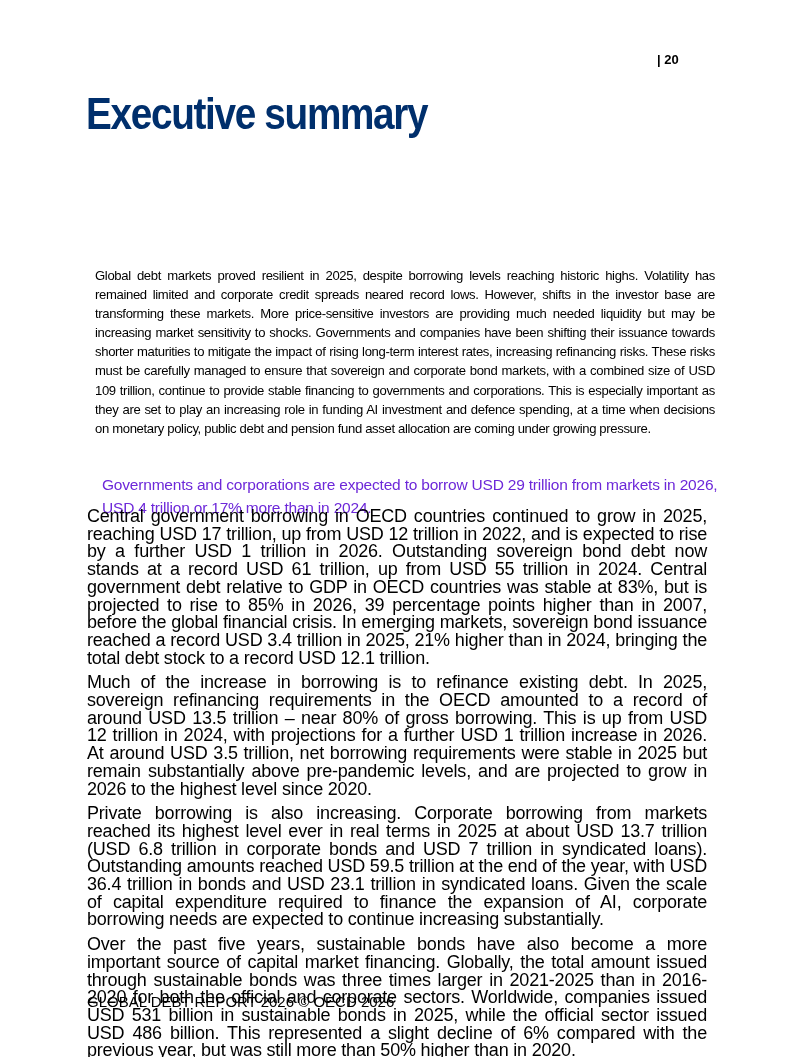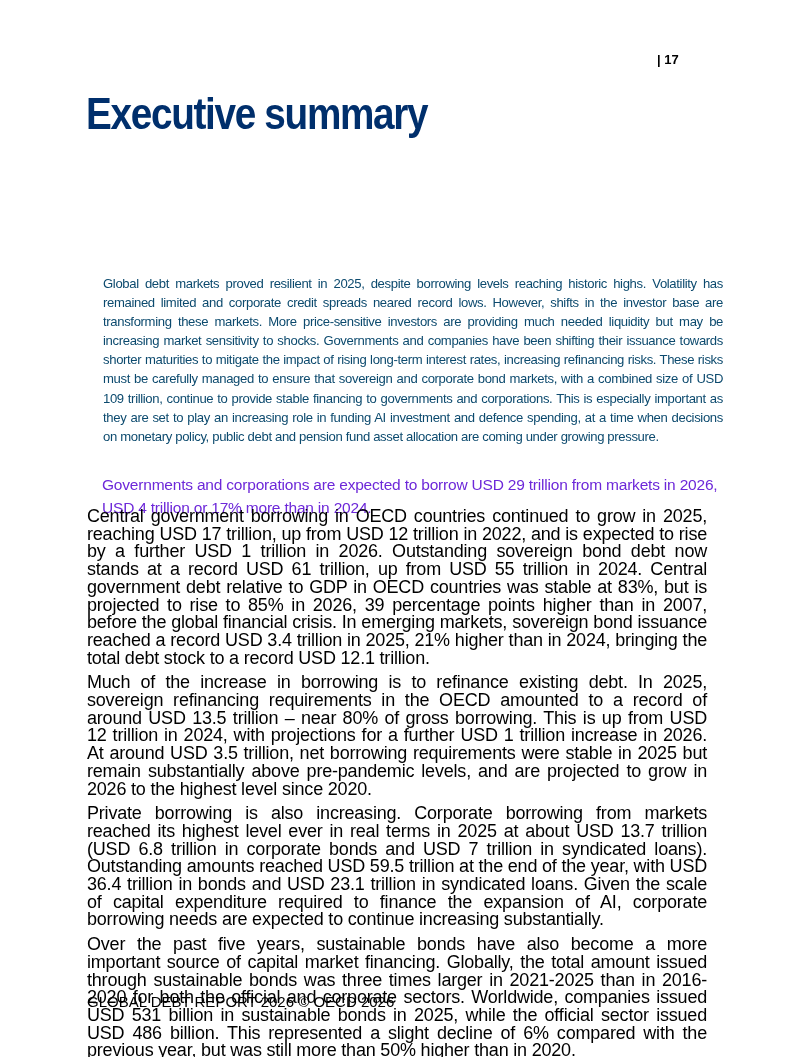--- a/index.html
+++ b/index.html
@@ -10,23 +10,23 @@
       font-size: 13px; color: #000000;
     }
     .page-title {
       position: absolute; top: 86px; left: 86px; margin: 0;
       font-family: "Liberation Sans", sans-serif; font-weight: bold;
       font-size: 44px; color: #002f6c; letter-spacing: -1.5px;
       transform: scaleX(0.88); transform-origin: left top;
       white-space: nowrap; line-height: 56px;
     }
     .intro {
-      position: absolute; top: 258px; left: 87px; width: 620px; margin: 16px;
+      position: absolute; top: 258px; left: 87px; width: 620px; margin: 8px;
       font-family: "Liberation Sans", sans-serif; font-size: 13.1px;
-      line-height: 19.1px; color: #0c4a6e; text-align: justify;
+      line-height: 19.1px; color: #000000; text-align: justify;
       letter-spacing: -0.35px;
     }
     .section-heading {
       position: absolute; top: 458px; left: 87px; width: 620px; margin: 15px;
       font-family: "Liberation Sans", sans-serif; font-weight: normal;
       font-size: 15.5px; line-height: 23px; color: #6d28d9;
       letter-spacing: -0.2px;
     }
     .body {
       position: absolute; top: 508px; left: 87px; width: 620px;
@@ -36,21 +36,21 @@
     .body p { margin: 0 0 7px 0; text-align: justify; }
     .footer {
       position: absolute; top: 993px; left: 87px;
       font-family: "Liberation Sans", sans-serif; font-size: 15px;
       color: #000000; letter-spacing: 0px;
     }
   </style>
 </head>
 <body>
 
-<div class="page-number">| 17</div>
+<div class="page-number">| 20</div>
 
 <h1 class="page-title">Executive summary</h1>
 
 <p class="intro">Global debt markets proved resilient in 2025, despite borrowing levels reaching historic highs. Volatility has remained limited and corporate credit spreads neared record lows. However, shifts in the investor base are transforming these markets. More price-sensitive investors are providing much needed liquidity but may be increasing market sensitivity to shocks. Governments and companies have been shifting their issuance towards shorter maturities to mitigate the impact of rising long-term interest rates, increasing refinancing risks. These risks must be carefully managed to ensure that sovereign and corporate bond markets, with a combined size of USD 109 trillion, continue to provide stable financing to governments and corporations. This is especially important as they are set to play an increasing role in funding AI investment and defence spending, at a time when decisions on monetary policy, public debt and pension fund asset allocation are coming under growing pressure.</p>
 
 <h2 class="section-heading">Governments and corporations are expected to borrow USD 29 trillion from markets in 2026, USD 4 trillion or 17% more than in 2024.</h2>
 
 <div class="body">
   <p>Central government borrowing in OECD countries continued to grow in 2025, reaching USD 17 trillion, up from USD 12 trillion in 2022, and is expected to rise by a further USD 1 trillion in 2026. Outstanding sovereign bond debt now stands at a record USD 61 trillion, up from USD 55 trillion in 2024. Central government debt relative to GDP in OECD countries was stable at 83%, but is projected to rise to 85% in 2026, 39 percentage points higher than in 2007, before the global financial crisis. In emerging markets, sovereign bond issuance reached a record USD 3.4 trillion in 2025, 21% higher than in 2024, bringing the total debt stock to a record USD 12.1 trillion.</p>
   <p>Much of the increase in borrowing is to refinance existing debt. In 2025, sovereign refinancing requirements in the OECD amounted to a record of around USD 13.5 trillion – near 80% of gross borrowing. This is up from USD 12 trillion in 2024, with projections for a further USD 1 trillion increase in 2026. At around USD 3.5 trillion, net borrowing requirements were stable in 2025 but remain substantially above pre-pandemic levels, and are projected to grow in 2026 to the highest level since 2020.</p>

